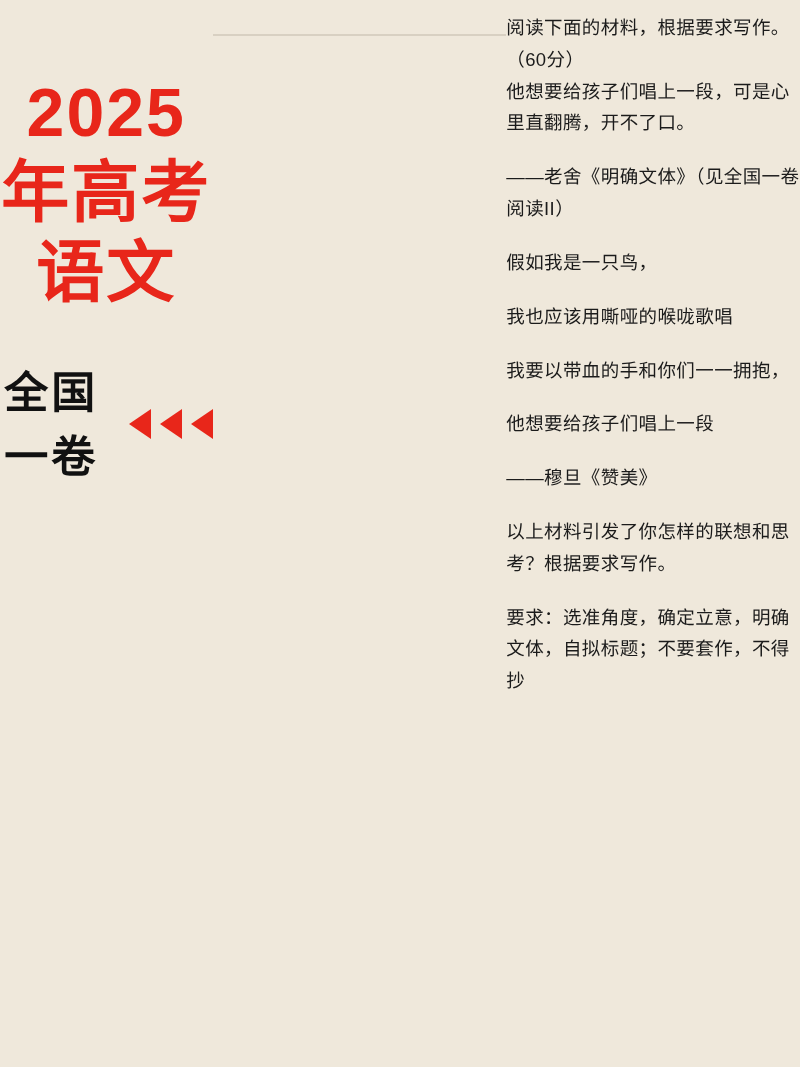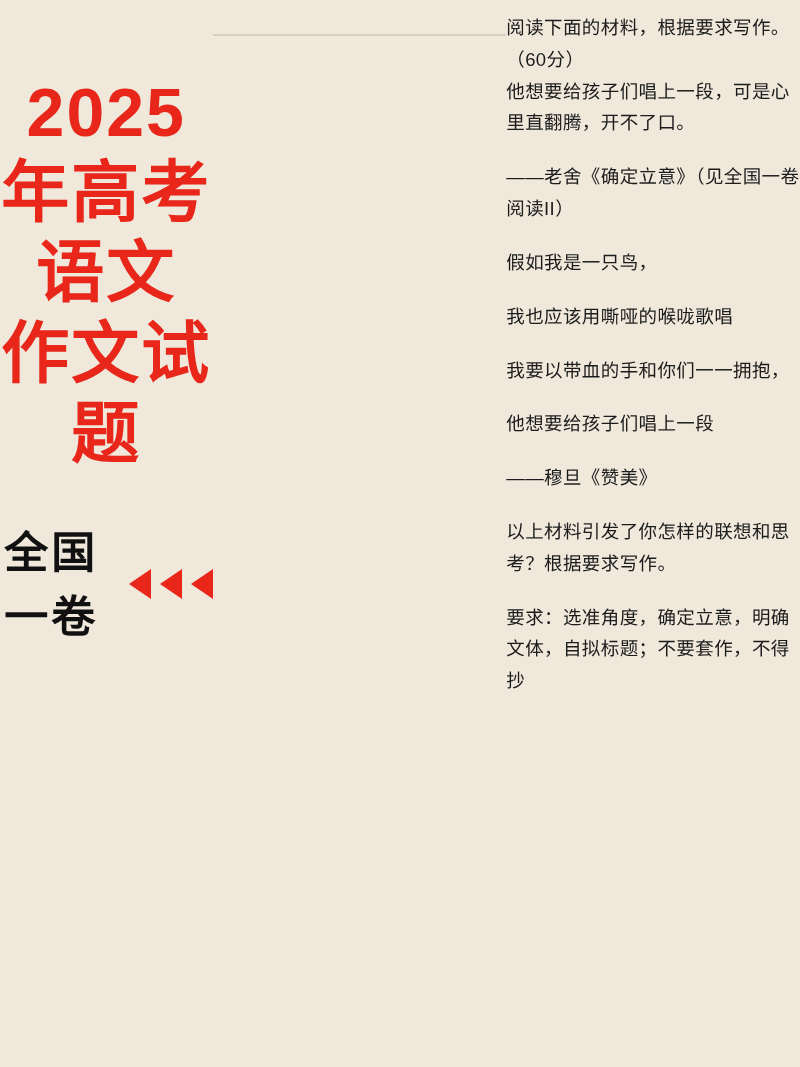--- a/index.html
+++ b/index.html
@@ -84,21 +84,20 @@
     display: block;
   }
 </style>
 </head>
 <body>
 
 <div class="page">
 
   <div class="title-block">
     <div class="title-line">2025年高考语文</div>
-    <div class="title-line">作文试题</div>
 
     <div class="subtitle-row">
       <div class="subtitle-text">全国一卷</div>
       <div class="arrows">
         <span class="arrow"></span>
         <span class="arrow"></span>
         <span class="arrow"></span>
       </div>
     </div>
   </div>
@@ -106,21 +105,21 @@
   <div class="divider"></div>
 
   <div class="body-block">
 
     <p class="para">
       <span class="sub">阅读下面的材料，根据要求写作。（60分）</span>
       <span class="sub">他想要给孩子们唱上一段，可是心里直翻腾，开不了口。</span>
     </p>
 
     <p class="para">
-      <span class="sub">——老舍《确定立意》（见全国一卷阅读II）</span>
+      <span class="sub">——老舍《明确文体》（见全国一卷阅读II）</span>
     </p>
 
     <p class="para">
       <span class="sub">假如我是一只鸟，</span>
     </p>
 
     <p class="para">
       <span class="sub">我也应该用嘶哑的喉咙歌唱</span>
     </p>
 

